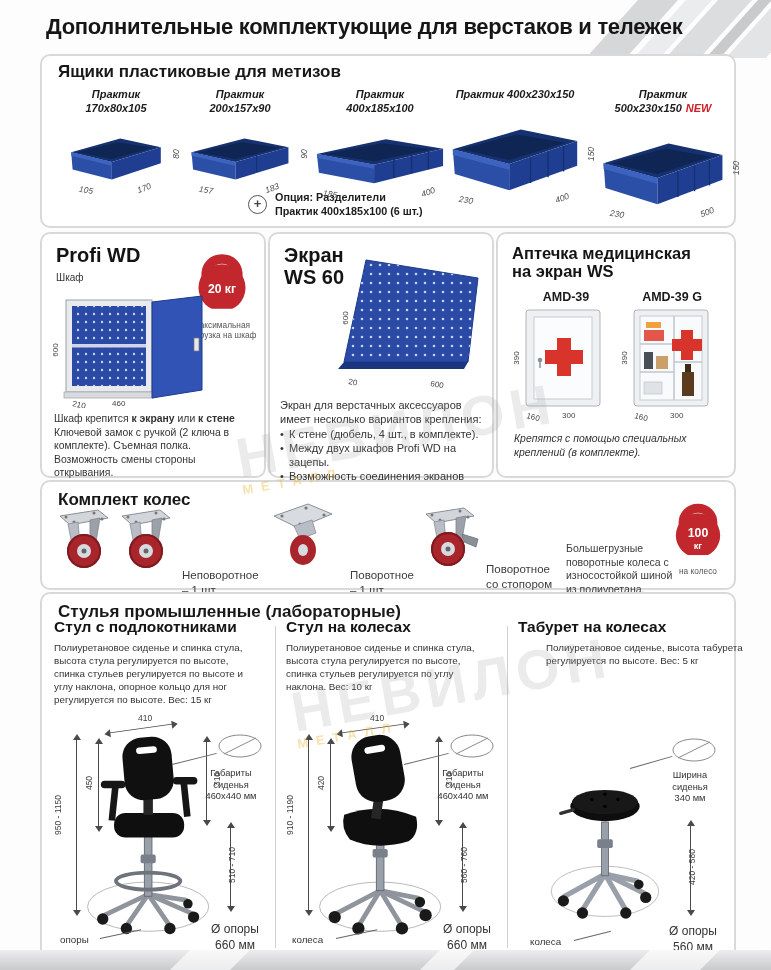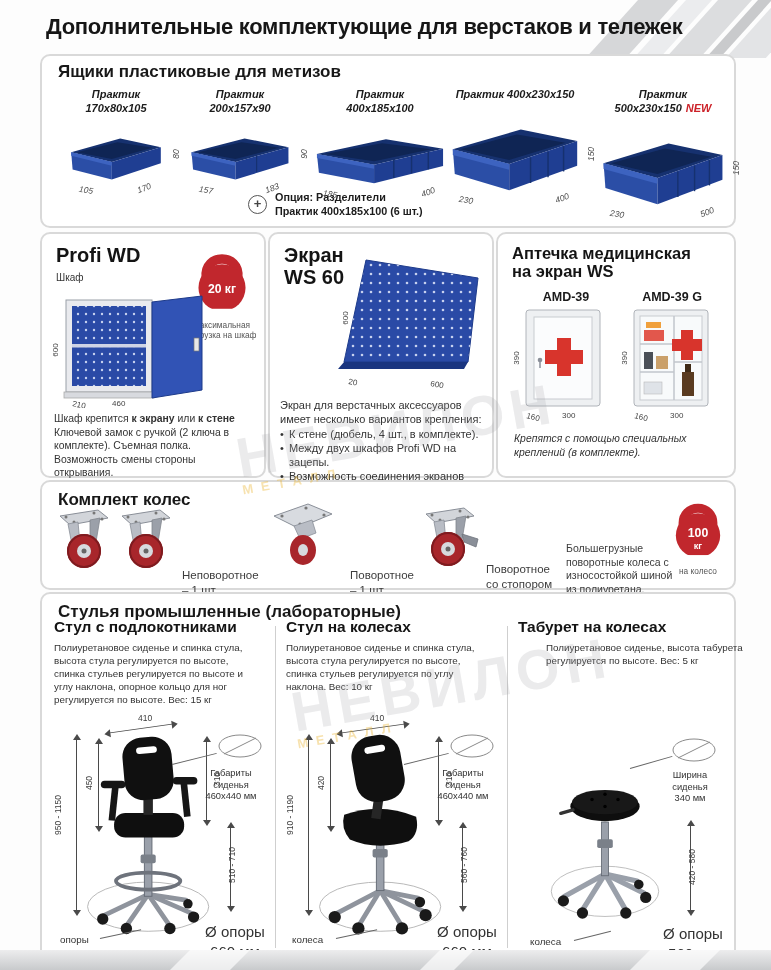--- a/index.html
+++ b/index.html
@@ -55,21 +55,21 @@
   .av{position:absolute;width:0;border-left:1.2px solid #4a4a4a;}
   .av:before,.av:after{content:"";position:absolute;left:-4.2px;border:4px solid transparent;}
   .av:before{top:-2px;border-top:none;border-bottom:6px solid #4a4a4a;}
   .av:after{bottom:-2px;border-bottom:none;border-top:6px solid #4a4a4a;}
   .ah{position:absolute;height:0;border-top:1.2px solid #4a4a4a;}
   .ah:before,.ah:after{content:"";position:absolute;top:-4.2px;border:4px solid transparent;}
   .ah:before{left:-2px;border-left:none;border-right:6px solid #4a4a4a;}
   .ah:after{right:-2px;border-right:none;border-left:6px solid #4a4a4a;}
   .leader{position:absolute;height:1px;background:#666;transform-origin:left center;}
   .seat-note{position:absolute;text-align:center;font-size:9.3px;line-height:1.25;color:#333;}
-  .base-note{position:absolute;text-align:center;font-size:15px;line-height:1.3;color:#333;}
+  .base-note{position:absolute;text-align:center;font-size:12px;line-height:1.3;color:#333;}
   .feet-note{position:absolute;font-size:9.8px;color:#333;}
   
   .wm{position:absolute;z-index:40;pointer-events:none;transform:rotate(-10deg);text-align:left;}
   .wm .wm-main{font-size:56px;font-weight:800;letter-spacing:6px;color:rgba(165,165,168,.22);}
   .wm .wm-sub{font-size:13px;font-weight:bold;letter-spacing:8px;color:rgba(233,178,44,.38);margin-top:-8px;}
 </style>
 </head>
 <body>
 
 <div class="deco-tr">

